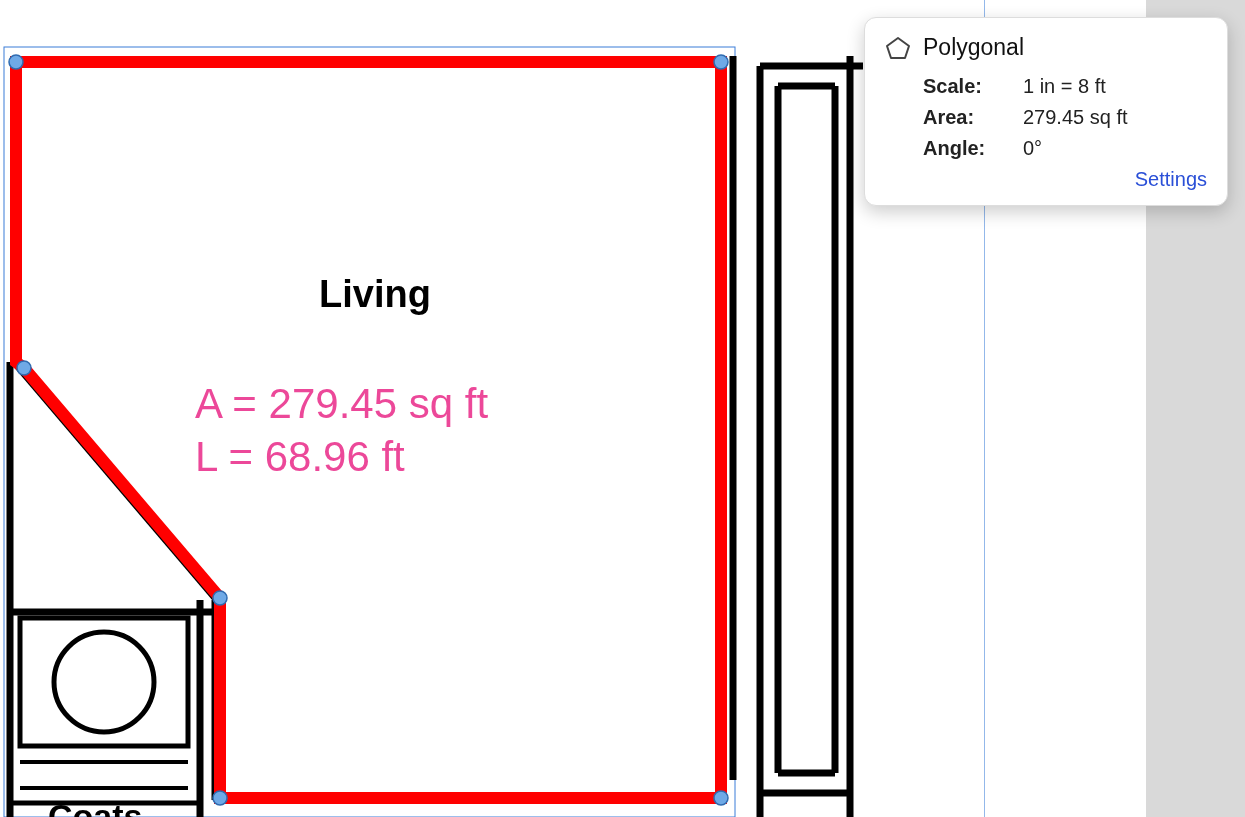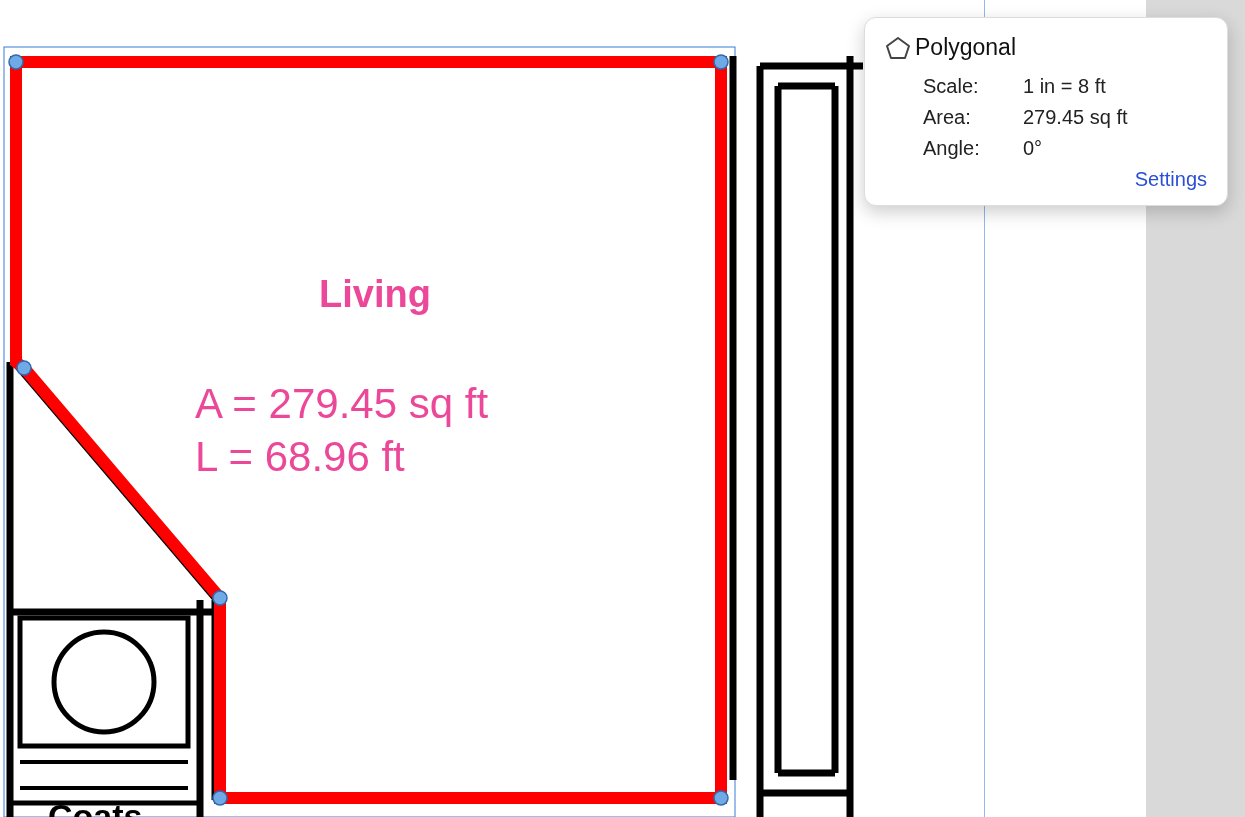--- a/index.html
+++ b/index.html
@@ -31,21 +31,21 @@
       background: #d9d9d9;
     }
     svg.drawing {
       position: absolute;
       left: 0; top: 0;
       width: 1245px; height: 817px;
     }
     .room-label {
       position: absolute;
       font-weight: 700;
-      color: #ec4899;
+      color: #000000;
       font-size: 38px;
       text-align: center;
       line-height: 1.1;
       font-family: Arial, sans-serif;
     }
     .measure-label {
       position: absolute;
       color: #ec4899;
       font-size: 42px;
       line-height: 1.25;
@@ -65,35 +65,35 @@
       width: 364px;
       background: #fff;
       border: 1px solid #ddd;
       border-radius: 12px;
       box-shadow: 0 6px 18px rgba(0,0,0,0.20);
       padding: 16px 20px 14px 20px;
     }
     .info-header {
       display: flex;
       align-items: center;
-      gap: 4px;
+      gap: 12px;
       margin-bottom: 14px;
     }
     .info-header .icon svg { display: block; }
     .info-title {
       font-size: 23px;
       color: #111;
     }
     .info-row {
       display: flex;
       font-size: 20px;
       color: #222;
       margin: 8px 0 8px 38px;
     }
-    .info-row .k { width: 100px; }
+    .info-row .k { width: 100px; font-weight: bold; }
     .info-row .v { }
     .info-footer {
       text-align: right;
       margin-top: 6px;
     }
     .settings-link {
       color: #2a4fd7;
       font-size: 20px;
       cursor: pointer;
       text-align: right;

